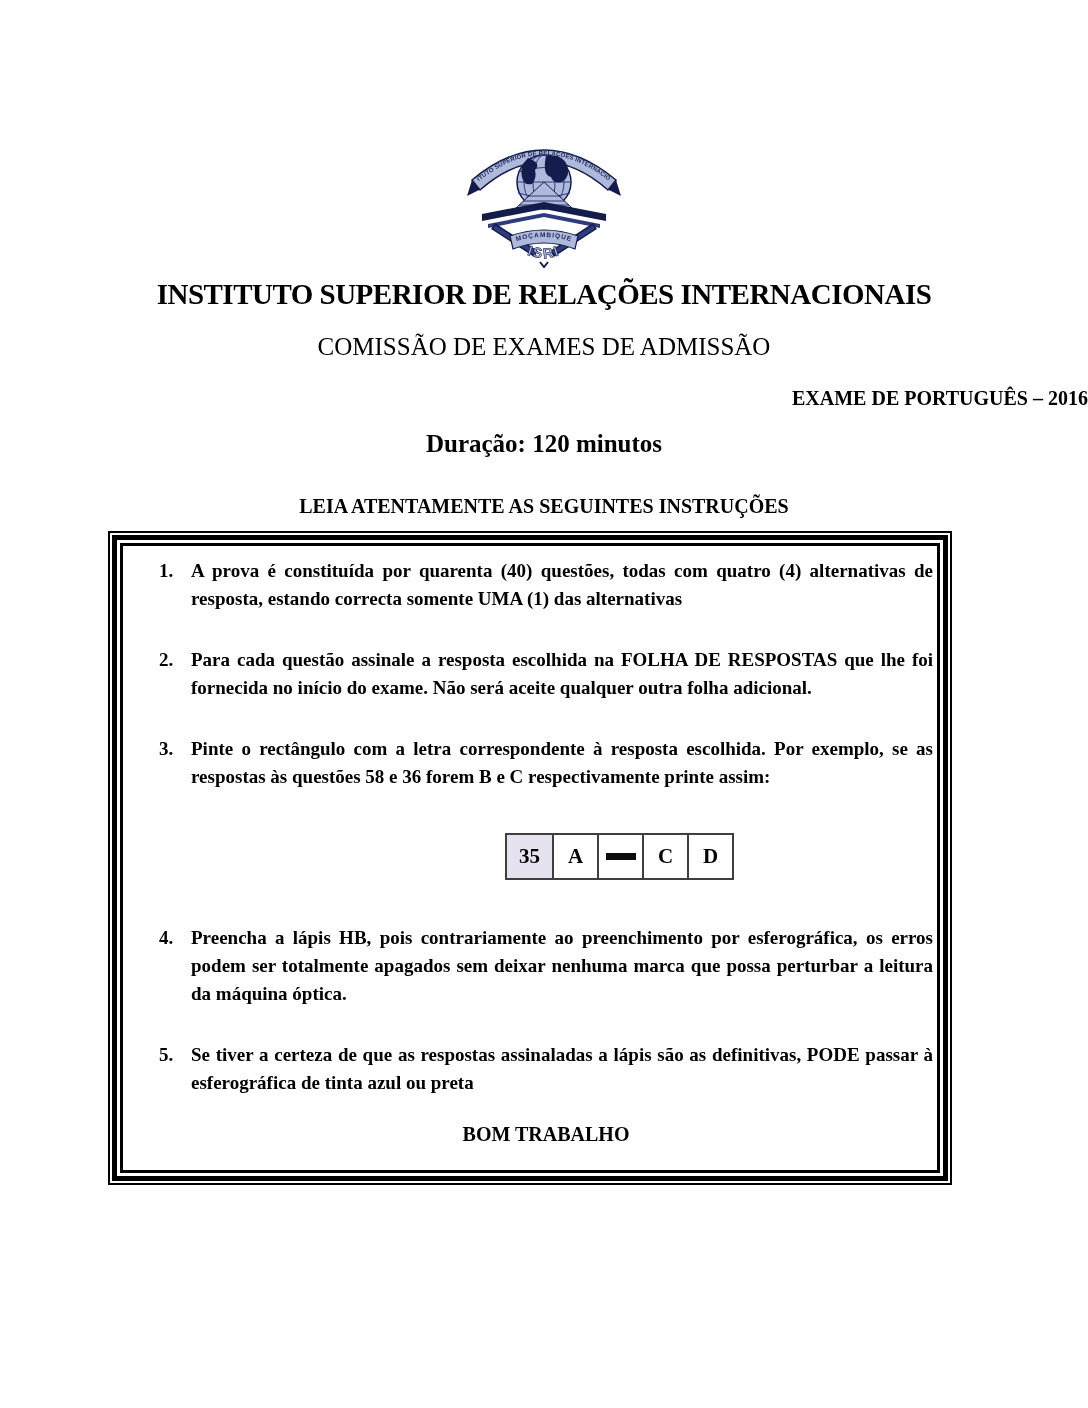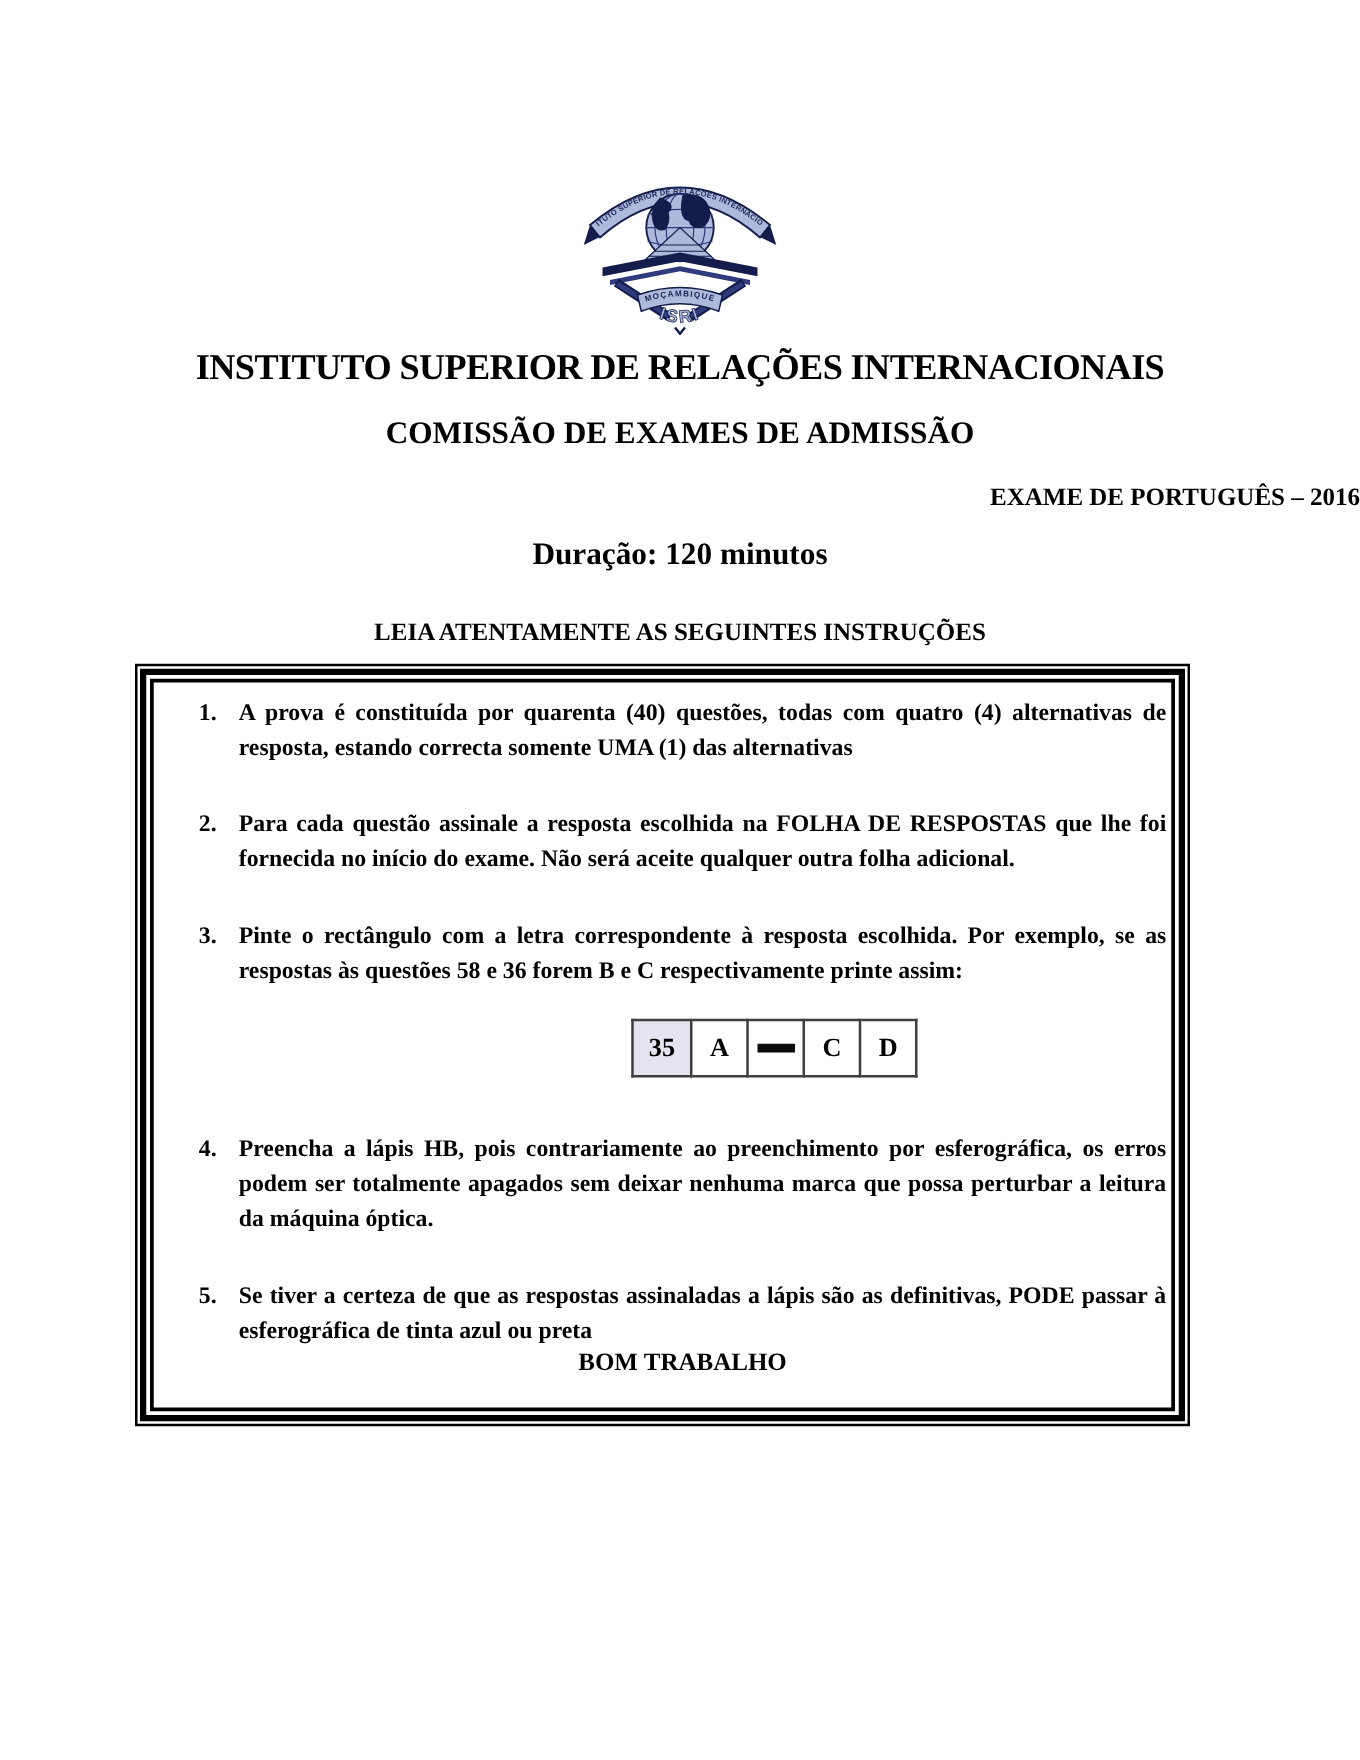--- a/index.html
+++ b/index.html
@@ -28,21 +28,21 @@
   .s-mid   { stroke: var(--logo-mid); }
   .no-f    { fill: none; }
   .logo-txt { font-family: "Liberation Sans", sans-serif; font-weight: bold; fill: var(--logo-navy); }
 
   
   h1.title {
     font-size: 29px; font-weight: bold; text-align: center;
     margin: 16px 0 0; letter-spacing: -0.5px; line-height: 1.15;
   }
   h2.subtitle {
-    font-size: 25px; font-weight: bold; text-align: center;
+    font-size: 25px; font-weight: normal; text-align: center;
     margin: 22px 0 0; line-height: 1.15;
   }
   h3.examtitle {
     font-size: 20px; font-weight: bold; text-align: right;
     margin: 25px 0 0; line-height: 1.15;
   }
   .duration {
     font-size: 25px; font-weight: bold; text-align: center;
     margin-top: 20px; line-height: 1.15;
   }
@@ -85,21 +85,21 @@
   }
   .mt0  { margin-top: 0; }
   .mt33 { margin-top: 33px; }
   .mt44 { margin-top: 44px; }
 
   
   table.extable {
     border-collapse: collapse;
     align-self: flex-start;
     margin-left: 346px;
-    margin-top: 24px;
+    margin-top: 42px;
   }
   table.extable td {
     box-sizing: border-box;
     width: 45px; height: 45px;
     border: 2px solid #3f3f3f;
     text-align: center; vertical-align: middle;
     font-size: 21px; font-weight: bold;
     padding: 0;
   }
   table.extable td.q {
@@ -109,21 +109,21 @@
   .bar {
     width: 30px; height: 7px;
     background: #0c0c0c;
     margin: 0 auto;
   }
 
   
   .closing {
     text-align: center;
     font-size: 20px; font-weight: bold;
-    line-height: 1.15;
+    margin-top: 26px; line-height: 1.15;
   }
 </style>
 </head>
 <body>
 
 <div class="page">
 
   <div class="logo">
     <svg viewBox="0 0 156 136" xmlns="http://www.w3.org/2000/svg">
       <defs>

